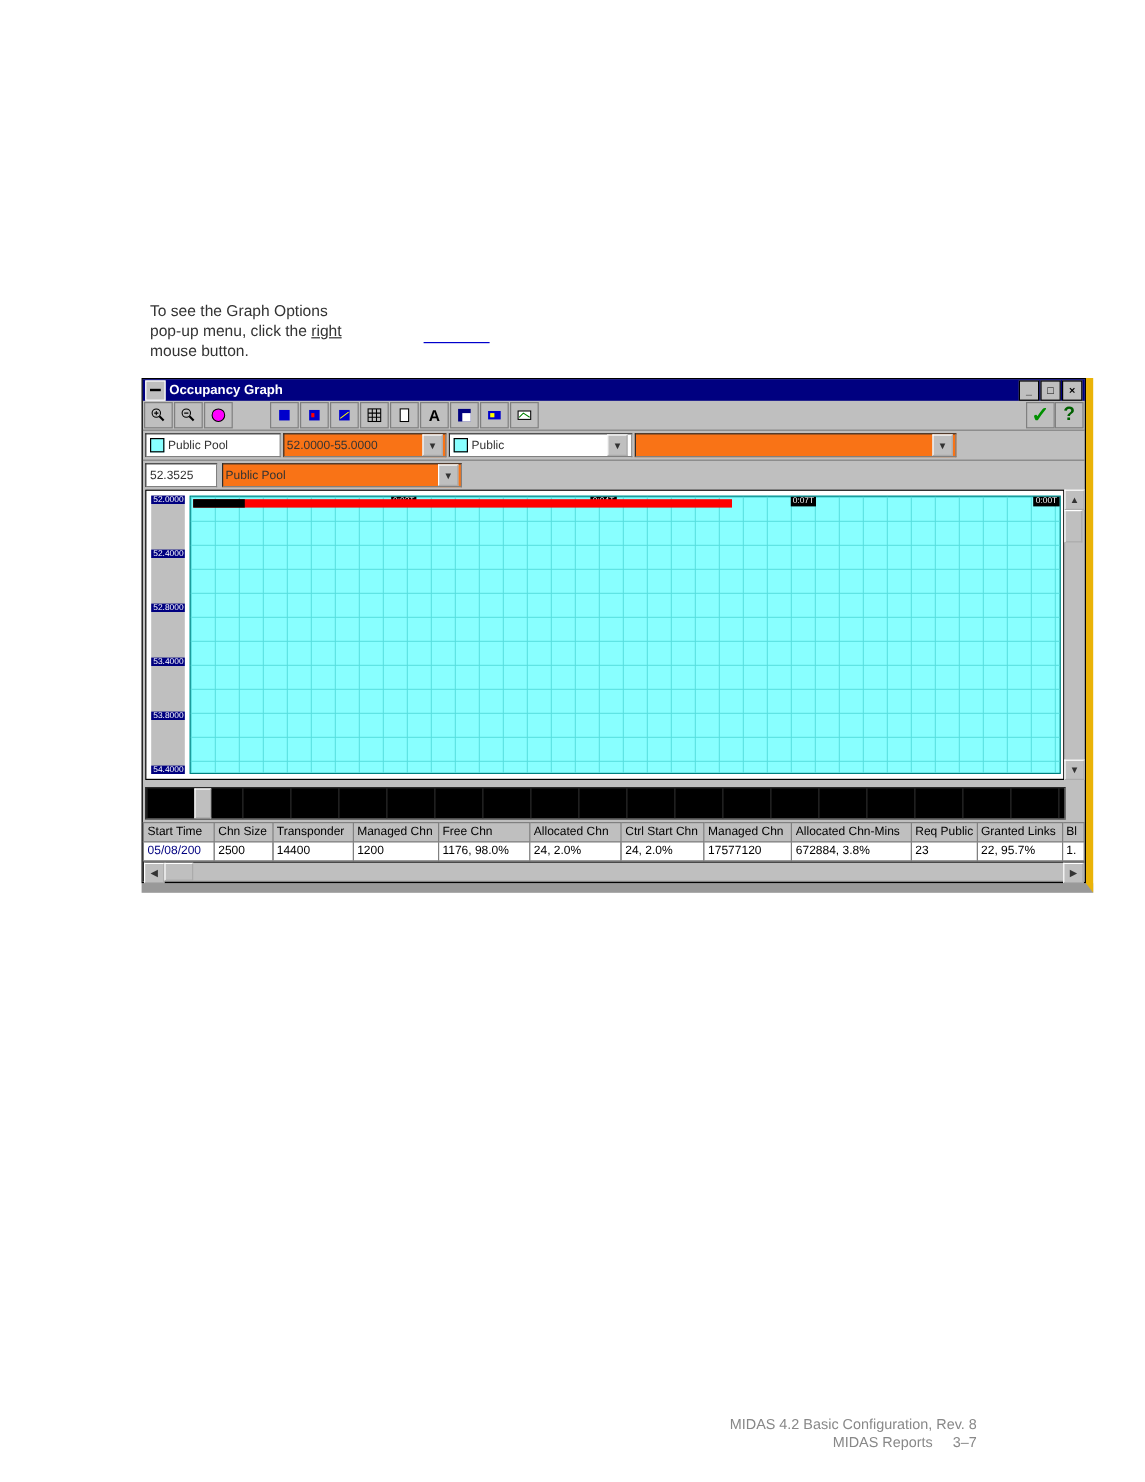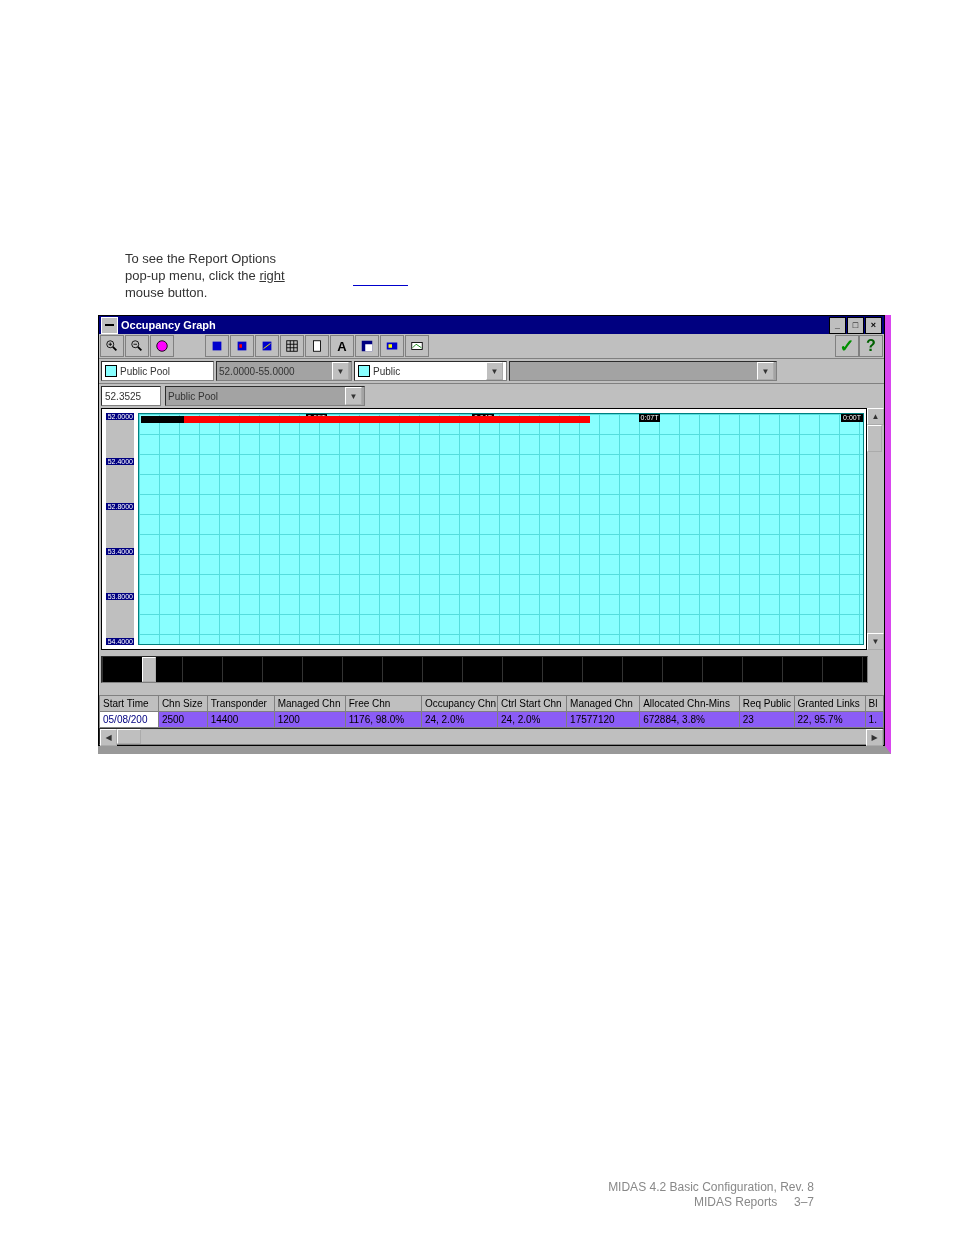--- a/index.html
+++ b/index.html
@@ -1,37 +1,37 @@
 <!DOCTYPE html>
 <html><head>
 <meta charset="utf-8">
 <style>
   body{margin:0;background:#fff;font-family:Arial,Helvetica,sans-serif;font-size:12px;color:#333;width:954px;height:1235px;position:relative}
   .instruction{position:absolute;left:125px;top:250px;font-size:13px;line-height:17px}
   .underline{text-decoration:underline}
   .blue-line{position:absolute;left:353px;top:285px;width:55px;border-top:1px solid #0000cc}
-  .win-wrap{position:absolute;left:98px;top:315px;width:787px;border-right:6px solid #d946ef;border-bottom:8px solid #999}
+  .win-wrap{position:absolute;left:118px;top:315px;width:787px;border-right:6px solid #eab308;border-bottom:8px solid #999}
   .window{border:1px solid #000;background:#bfbfbf;font-size:11px}
   .titlebar{background:#000080;color:#fff;display:flex;align-items:center;height:18px;font-weight:bold;padding:0 2px}
   .titlebar .sysmenu{width:15px;height:15px;background:#bfbfbf;border:1px solid #fff;margin-right:3px;display:flex;align-items:center;justify-content:center}
   .titlebar .sysmenu span{display:block;width:9px;height:2px;background:#000}
   .titlebar .title{flex:1}
   .titlebar .winbtns{display:flex;gap:1px}
   .winbtn{width:15px;height:15px;background:#bfbfbf;border:1px solid #000;display:flex;align-items:center;justify-content:center;font-size:9px;color:#000}
   .toolbar{display:flex;align-items:center;height:22px;border-bottom:1px solid #808080;padding:1px}
   .tbtn{width:22px;height:20px;border:1px solid #808080;background:#bfbfbf;display:flex;align-items:center;justify-content:center;margin-right:1px}
   .tbtn svg{width:14px;height:14px}
   .tsep{width:30px}
   .toolbar-right{margin-left:auto;display:flex}
   .checkbox-green{width:22px;height:20px;border:1px solid #808080;background:#bfbfbf;display:flex;align-items:center;justify-content:center;color:#009000;font-size:18px;font-weight:bold}
   .help-btn{width:22px;height:20px;border:1px solid #808080;background:#bfbfbf;display:flex;align-items:center;justify-content:center;color:#006000;font-size:16px;font-weight:bold}
   .selectors{display:flex;align-items:center;padding:2px;border-bottom:1px solid #808080;gap:2px}
   .pool-field{display:flex;align-items:center;background:#fff;border:1px inset #808080;height:18px;padding:0 3px;font-size:10px}
   .legend-swatch{width:10px;height:10px;border:1px solid #000;margin-right:3px}
-  .combo{background:#a3a3a3;border:1px inset #808080;height:18px;display:flex;align-items:center;padding:0 2px;font-size:10px}
+  .combo{background:#f97316;border:1px inset #808080;height:18px;display:flex;align-items:center;padding:0 2px;font-size:10px}
   .dropbtn{width:15px;height:16px;background:#bfbfbf;border:1px outset #fff;margin-left:auto;display:flex;align-items:center;justify-content:center;font-size:8px}
   .selectors2{display:flex;align-items:center;padding:2px;gap:4px}
   .textfield{background:#fff;border:1px inset #808080;height:18px;padding:0 3px;font-size:10px;display:flex;align-items:center}
   
   .graph-row{display:flex;padding:0 2px}
   .graph-area{flex:1;position:relative;height:240px;border:1px solid #000;background:#fff}
   .scroll-v{width:15px;background:#bfbfbf;position:relative;display:flex;flex-direction:column}
   .scrollbtn{width:15px;height:15px;background:#bfbfbf;border:1px outset #fff;display:flex;align-items:center;justify-content:center;font-size:8px}
   .scroll-track-v{flex:1;position:relative}
   .thumb-v{position:absolute;top:0;left:0;right:0;height:25px;background:#bfbfbf;border:1px outset #fff}
@@ -44,35 +44,35 @@
   .plot .xt2{left:46%}
   .plot .xt3{left:69%}
   .plot .xt4{right:0}
   .redbar{position:absolute;top:2px;left:2px;height:7px;background:#f00;width:62%}
   .blackbar{position:absolute;top:2px;left:2px;height:7px;background:#000;width:6%}
   
   .mid-track{height:25px;border:1px inset #808080;margin:6px 16px 0 2px;background:#000;position:relative}
   .mid-grid{position:absolute;inset:0;background-image:linear-gradient(to right,#333 1px,transparent 1px);background-size:40px 100%}
   .mid-thumb{position:absolute;left:40px;top:0;bottom:0;width:12px;background:#bfbfbf;border:1px outset #fff}
   
-  .dt{width:100%;border-collapse:collapse;font-size:10px;margin-top:12px;table-layout:fixed}
+  .dt{width:100%;border-collapse:collapse;font-size:10px;margin-top:2px;table-layout:fixed}
   .dt th,.dt td{border:1px solid #808080;padding:2px 3px;text-align:left;white-space:nowrap;overflow:hidden}
   .dt th{background:#bfbfbf;font-weight:normal;color:#000}
-  .dt td{background:#8b5cf6;color:#000}
+  .dt td{background:#ffffff;color:#000}
   .dt td.rowhead{background:#ffffff;color:#000080}
   .h-scroll{display:flex;height:15px;border:1px inset #808080;background:#bfbfbf}
   .h-thumb{width:22px;background:#bfbfbf;border:1px outset #fff}
   
   .footer{position:absolute;right:140px;top:1180px;text-align:right;color:#888;font-size:12px;line-height:15px}
 </style>
 </head>
 <body>
 
 <div class="instruction">
-  <span>To see the Report Options</span><br>
+  <span>To see the Graph Options</span><br>
   <span>pop-up menu, click the </span><span class="underline">right</span><br>
   <span>mouse button.</span>
 </div>
 <div class="blue-line"></div>
 
 <div class="win-wrap">
 <div class="window">
 
   <div class="titlebar">
     <div class="sysmenu">
@@ -243,21 +243,21 @@
           <col style="width:70px">
           <col style="width:18px">
     </colgroup>
     <thead>
       <tr>
         <th>Start Time</th>
         <th>Chn Size</th>
         <th>Transponder</th>
         <th>Managed Chn</th>
         <th>Free Chn</th>
-        <th>Occupancy Chn</th>
+        <th>Allocated Chn</th>
         <th>Ctrl Start Chn</th>
         <th>Managed Chn</th>
         <th>Allocated Chn-Mins</th>
         <th>Req Public</th>
         <th>Granted Links</th>
         <th>Bl</th>
       </tr>
     </thead>
     <tbody>
       <tr>

